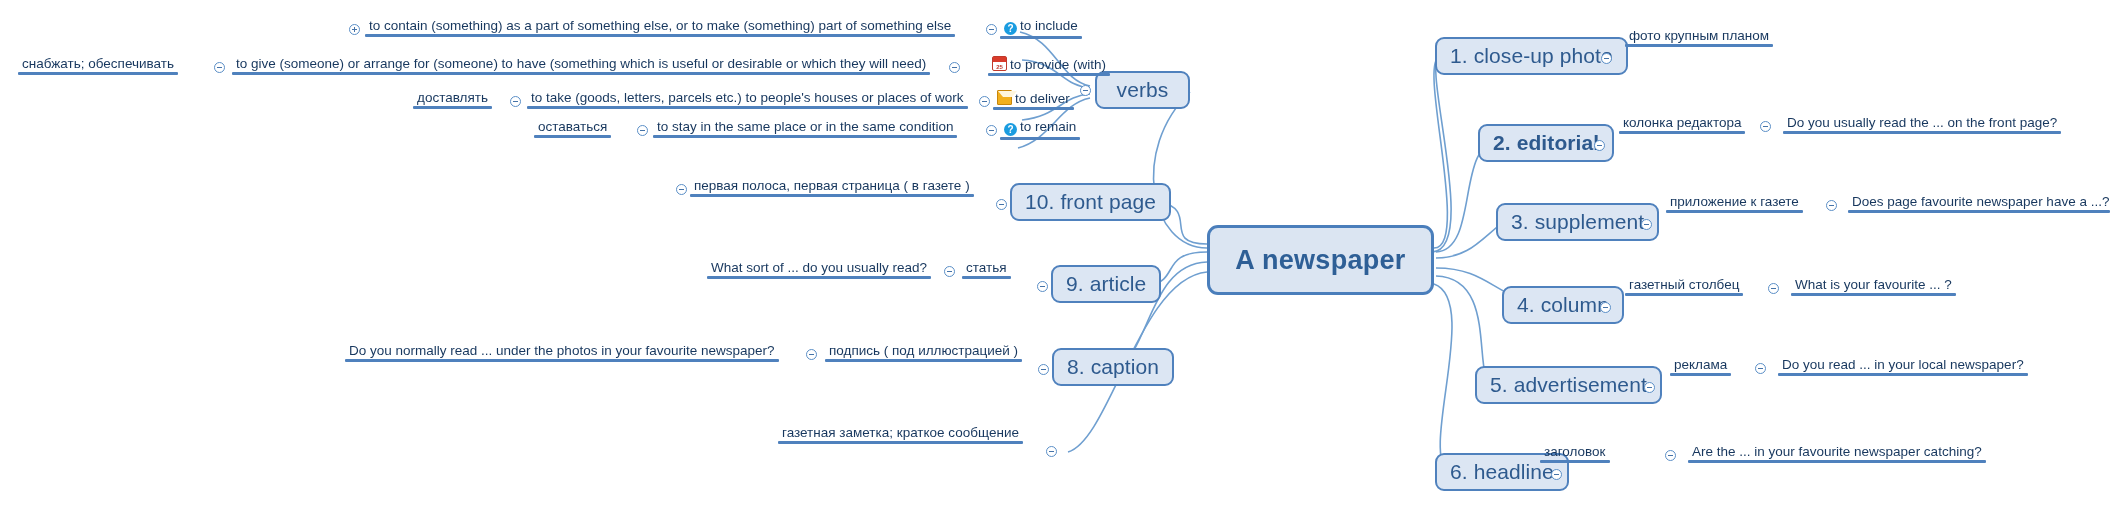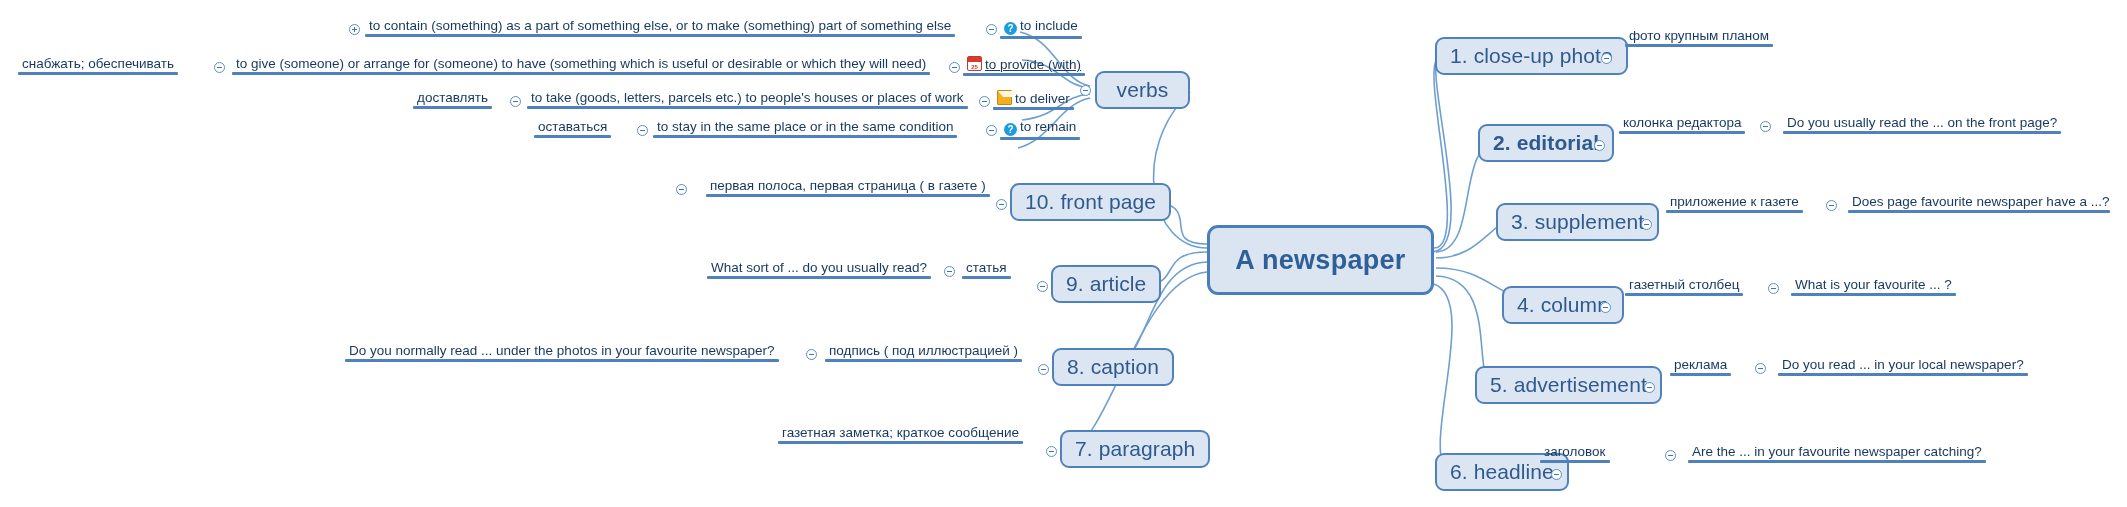--- a/index.html
+++ b/index.html
@@ -209,21 +209,21 @@
     <span class="txt"><span class="ico q">?</span><span>to include</span></span>
     <span class="ul" style="width: 82px;"></span>
   </div>
   <div class="toggle" style="left:986px; top:24px;"></div>
   <div class="leaf" style="left:365px; top:18px;">
     <span class="txt">to contain (something) as a part of something else, or to make (something) part of something else</span>
     <span class="ul" style="width: 590px;"></span>
   </div>
   <div class="toggle plus" style="left:349px; top:24px;"></div>
 
-  <div class="leaf" style="left:963px; top:56px;text-decoration:underline;">
+  <div class="leaf" style="left:988px; top:56px;">
     <span class="txt"><span class="ico cal"></span><span>to provide (with)</span></span>
     <span class="ul" style="width: 122px;"></span>
   </div>
   <div class="toggle" style="left:949px; top:62px;"></div>
   <div class="leaf" style="left:232px; top:56px;">
     <span class="txt">to give (someone) or arrange for (someone) to have (something which is useful or desirable or which they will need)</span>
     <span class="ul" style="width: 698px;"></span>
   </div>
   <div class="toggle" style="left:214px; top:62px;"></div>
   <div class="leaf" style="left:18px; top:56px;">
@@ -323,21 +323,21 @@
     <span class="ul" style="width: 70px;"></span>
   </div>
   <div class="toggle" style="left:1665px; top:450px;"></div>
   <div class="leaf" style="left:1688px; top:444px;">
     <span class="txt">Are the ... in your favourite newspaper catching?</span>
     <span class="ul" style="width: 298px;"></span>
   </div>
 
   <div class="node branch" style="left:1010px; top:183px;">10. front page</div>
   <div class="toggle" style="left:996px; top:199px;"></div>
-  <div class="leaf" style="left:690px; top:178px;margin-left:16px;">
+  <div class="leaf" style="left:690px; top:178px;">
     <span class="txt">первая полоса, первая страница ( в газете )</span>
     <span class="ul" style="width: 284px;"></span>
   </div>
   <div class="toggle" style="left:676px; top:184px;"></div>
 
   <div class="node branch" style="left:1051px; top:265px;">9. article</div>
   <div class="toggle" style="left:1037px; top:281px;"></div>
   <div class="leaf" style="left:962px; top:260px;">
     <span class="txt">статья</span>
     <span class="ul" style="width: 49px;"></span>
@@ -353,20 +353,19 @@
   <div class="leaf" style="left:825px; top:343px;">
     <span class="txt">подпись ( под иллюстрацией )</span>
     <span class="ul" style="width: 197px;"></span>
   </div>
   <div class="toggle" style="left:806px; top:349px;"></div>
   <div class="leaf" style="left:345px; top:343px;">
     <span class="txt">Do you normally read ... under the photos in your favourite newspaper?</span>
     <span class="ul" style="width: 434px;"></span>
   </div>
 
-  <div class="node branch" style="left:1060px; top:430px;">7. paragraph</div>
   <div class="toggle" style="left:1046px; top:446px;"></div>
   <div class="leaf" style="left:778px; top:425px;">
     <span class="txt">газетная заметка; краткое сообщение</span>
     <span class="ul" style="width: 245px;"></span>
   </div>
 
 </div>
 
 </body></html>

